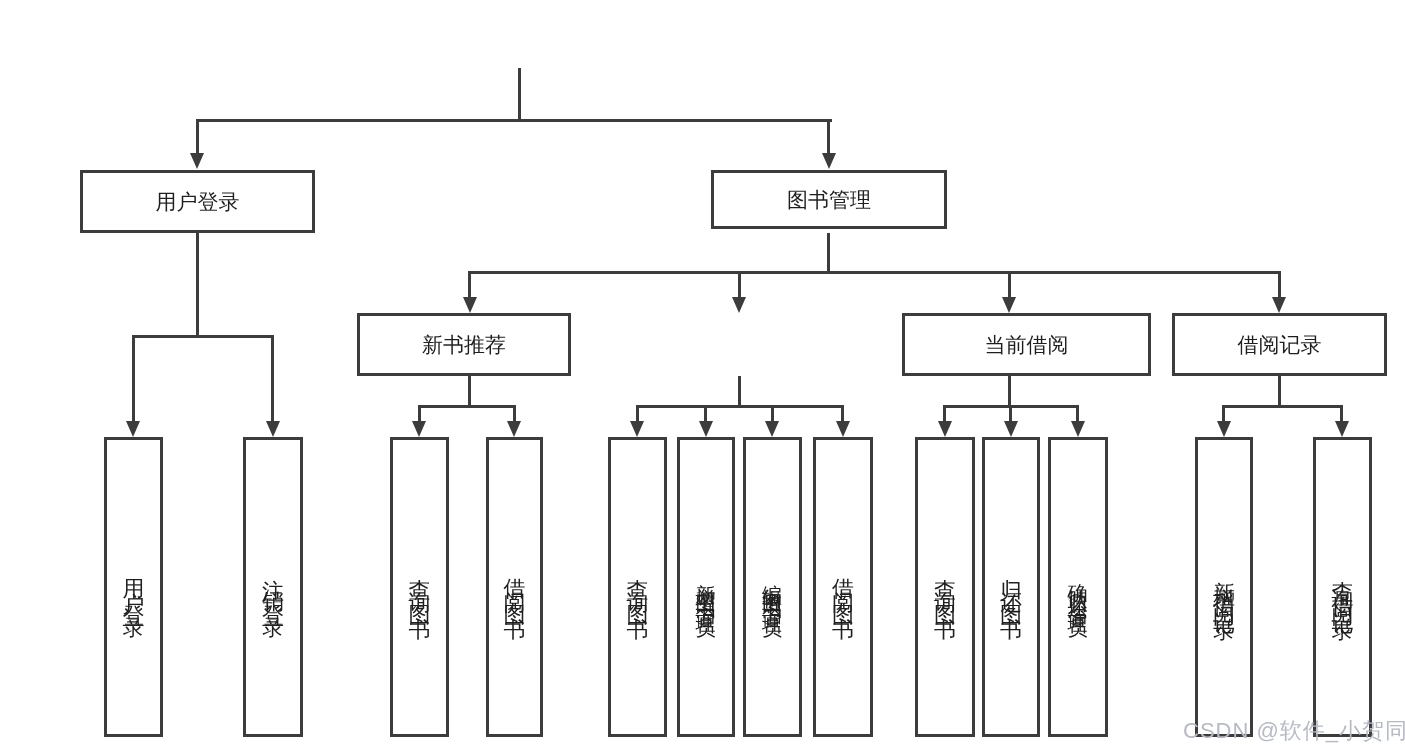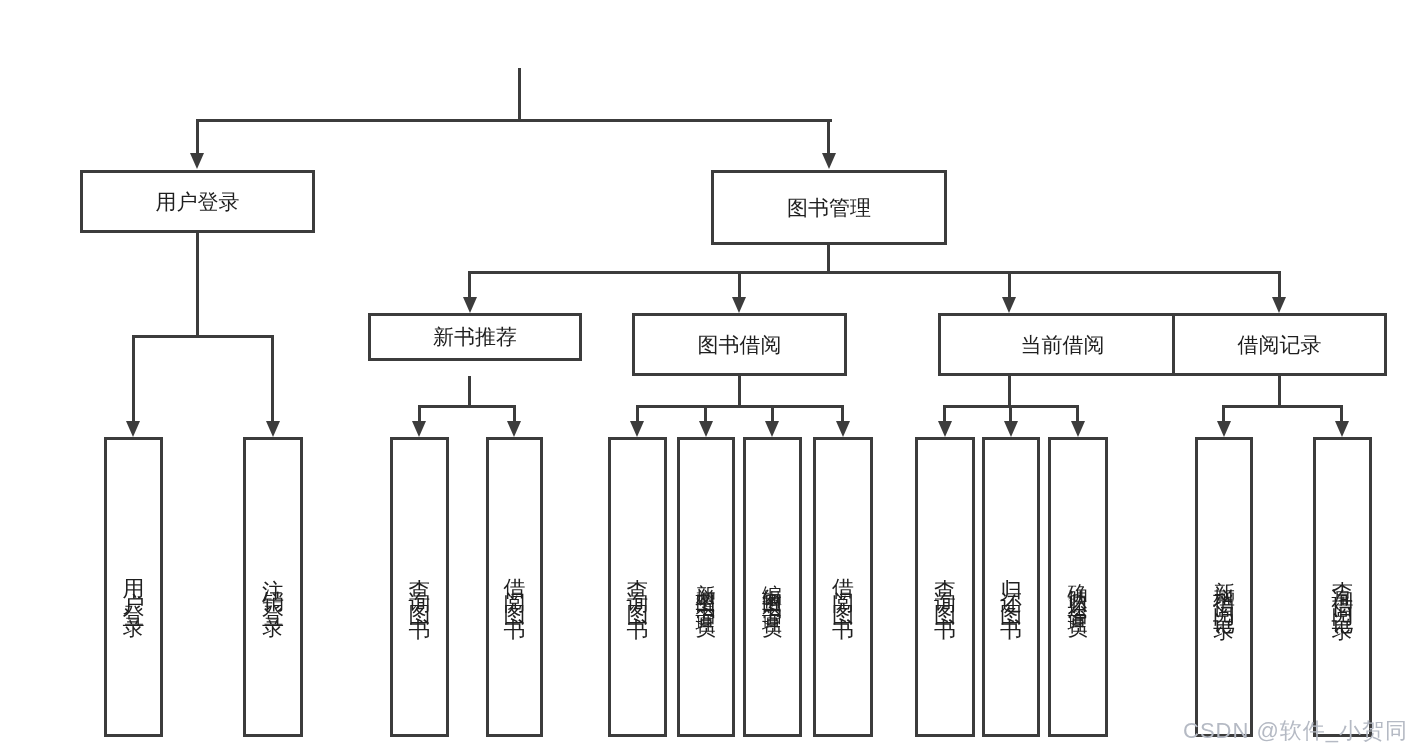--- a/index.html
+++ b/index.html
@@ -63,43 +63,42 @@
 
 
   <div class="ln" style="left:518px;top:68px;width:3px;height:52px;"></div>
   <div class="ln" style="left:196px;top:119px;width:636px;height:3px;"></div>
   <div class="ln" style="left:196px;top:119px;width:3px;height:36px;"></div>
   <div class="arr" style="left:190px;top:153px;"></div>
   <div class="ln" style="left:827px;top:119px;width:3px;height:36px;"></div>
   <div class="arr" style="left:822px;top:153px;"></div>
 
   <div class="box" style="left:80px;top:170px;width:235px;height:63px;">用户登录</div>
-  <div class="box" style="left:711px;top:170px;width:236px;height:75px;">图书管理</div>
+  <div class="box" style="left:711px;top:170px;width:236px;height:59px;">图书管理</div>
 
   <div class="ln" style="left:196px;top:233px;width:3px;height:105px;"></div>
   <div class="ln" style="left:132px;top:335px;width:142px;height:3px;"></div>
   <div class="ln" style="left:132px;top:335px;width:3px;height:88px;"></div>
   <div class="arr" style="left:126px;top:421px;"></div>
   <div class="ln" style="left:271px;top:335px;width:3px;height:88px;"></div>
   <div class="arr" style="left:266px;top:421px;"></div>
 
   <div class="ln" style="left:827px;top:233px;width:3px;height:40px;"></div>
   <div class="ln" style="left:468px;top:271px;width:813px;height:3px;"></div>
   <div class="ln" style="left:468px;top:271px;width:3px;height:28px;"></div>
   <div class="arr" style="left:463px;top:297px;"></div>
   <div class="ln" style="left:738px;top:271px;width:3px;height:28px;"></div>
   <div class="arr" style="left:732px;top:297px;"></div>
   <div class="ln" style="left:1008px;top:271px;width:3px;height:28px;"></div>
   <div class="arr" style="left:1002px;top:297px;"></div>
   <div class="ln" style="left:1278px;top:271px;width:3px;height:28px;"></div>
   <div class="arr" style="left:1272px;top:297px;"></div>
 
-  <div class="box" style="left:368px;top:313px;width:214px;height:48px;">新书推荐</div>
-  <div class="box" style="left:632px;top:313px;width:215px;height:63px;">图书借阅</div>
-  <div class="box" style="left:902px;top:313px;width:249px;height:63px;margin-left:36px;">当前借阅</div>
+  <div class="box" style="left:357px;top:313px;width:214px;height:63px;">新书推荐</div>
+  <div class="box" style="left:902px;top:313px;width:249px;height:63px;">当前借阅</div>
   <div class="box" style="left:1172px;top:313px;width:215px;height:63px;">借阅记录</div>
 
   <div class="ln" style="left:468px;top:376px;width:3px;height:32px;"></div>
   <div class="ln" style="left:418px;top:405px;width:98px;height:3px;"></div>
   <div class="ln" style="left:418px;top:405px;width:3px;height:18px;"></div>
   <div class="arr" style="left:412px;top:421px;"></div>
   <div class="ln" style="left:513px;top:405px;width:3px;height:18px;"></div>
   <div class="arr" style="left:507px;top:421px;"></div>
 
   <div class="ln" style="left:738px;top:376px;width:3px;height:32px;"></div>

